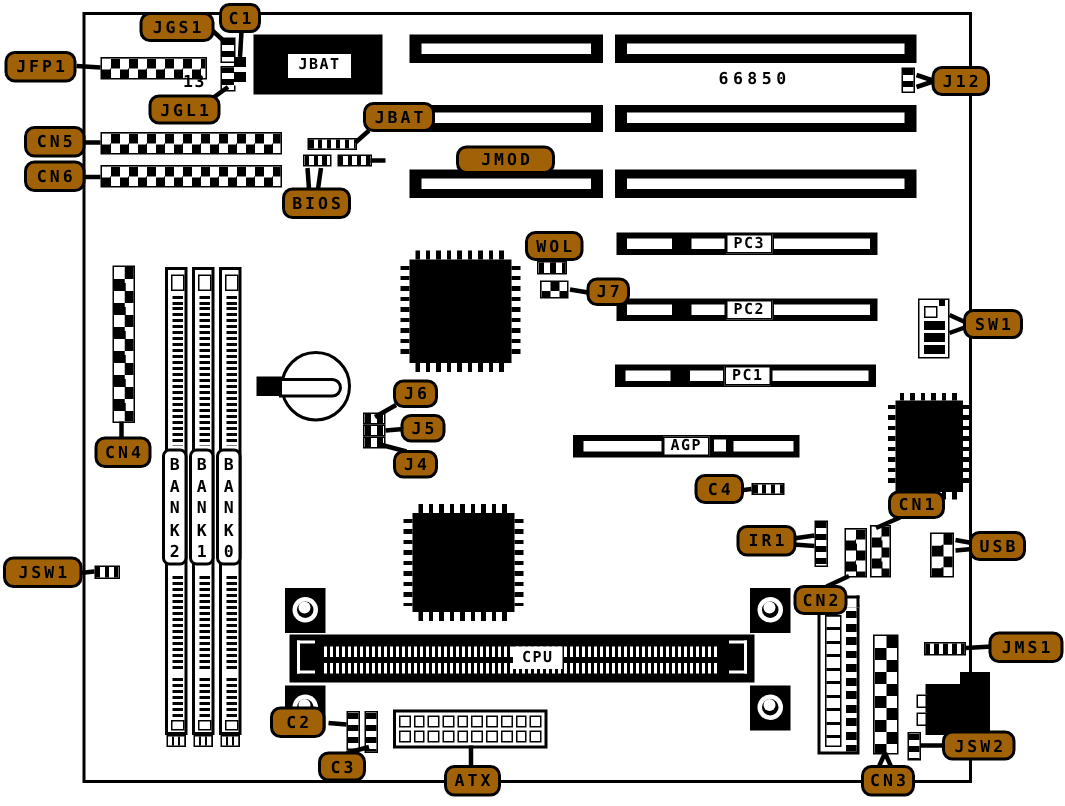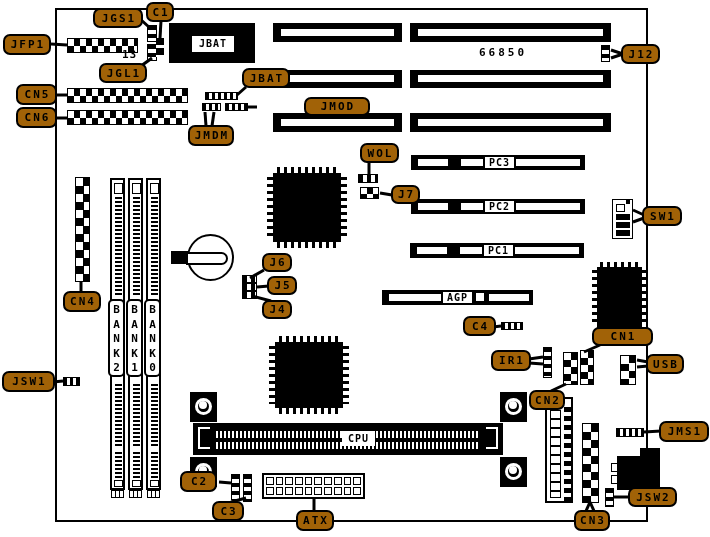--- a/index.html
+++ b/index.html
@@ -299,33 +299,33 @@
         <path d="M594,511 L590,502"></path>
     </g>
   </svg>
 
   <div class="co" style="left:3px;top:34px;width:48px;height:21px;">JFP1</div>
   <div class="co" style="left:93px;top:8px;width:50px;height:20px;">JGS1</div>
   <div class="co" style="left:146px;top:2px;width:28px;height:20px;">C1</div>
   <div class="co" style="left:99px;top:63px;width:48px;height:20px;">JGL1</div>
   <div class="co" style="left:16px;top:84px;width:41px;height:21px;">CN5</div>
   <div class="co" style="left:16px;top:107px;width:41px;height:21px;">CN6</div>
-  <div class="co" style="left:188px;top:125px;width:46px;height:21px;">JMDM</div>
+  <div class="co" style="left:188px;top:125px;width:46px;height:21px;">BIOS</div>
   <div class="co" style="left:242px;top:68px;width:48px;height:20px;">JBAT</div>
   <div class="co" style="left:256px;top:97px;width:66px;height:19px;margin-left:48px;">JMOD</div>
   <div class="co" style="left:621px;top:44px;width:39px;height:20px;">J12</div>
-  <div class="co" style="left:350px;top:143px;width:39px;height:20px;margin-left:10px;">WOL</div>
+  <div class="co" style="left:350px;top:154px;width:39px;height:20px;">WOL</div>
   <div class="co" style="left:391px;top:185px;width:29px;height:19px;">J7</div>
   <div class="co" style="left:642px;top:206px;width:40px;height:20px;">SW1</div>
   <div class="co" style="left:63px;top:291px;width:38px;height:21px;">CN4</div>
   <div class="co" style="left:262px;top:253px;width:30px;height:19px;">J6</div>
   <div class="co" style="left:267px;top:276px;width:30px;height:19px;">J5</div>
   <div class="co" style="left:262px;top:300px;width:30px;height:19px;">J4</div>
   <div class="co" style="left:463px;top:316px;width:33px;height:20px;">C4</div>
-  <div class="co" style="left:592px;top:327px;width:61px;height:19px;">CN1</div>
+  <div class="co" style="left:592px;top:327px;width:38px;height:19px;">CN1</div>
   <div class="co" style="left:491px;top:350px;width:40px;height:21px;">IR1</div>
   <div class="co" style="left:646px;top:354px;width:38px;height:20px;">USB</div>
   <div class="co" style="left:2px;top:371px;width:53px;height:21px;">JSW1</div>
   <div class="co" style="left:529px;top:390px;width:36px;height:20px;">CN2</div>
   <div class="co" style="left:659px;top:421px;width:50px;height:21px;">JMS1</div>
   <div class="co" style="left:180px;top:471px;width:37px;height:21px;">C2</div>
   <div class="co" style="left:212px;top:501px;width:32px;height:20px;">C3</div>
   <div class="co" style="left:296px;top:510px;width:38px;height:21px;">ATX</div>
   <div class="co" style="left:628px;top:487px;width:49px;height:20px;">JSW2</div>
   <div class="co" style="left:574px;top:510px;width:36px;height:21px;">CN3</div>

